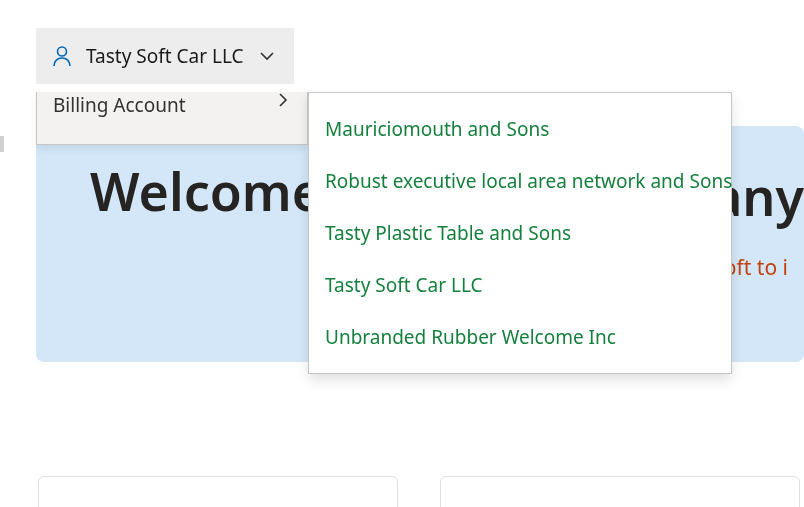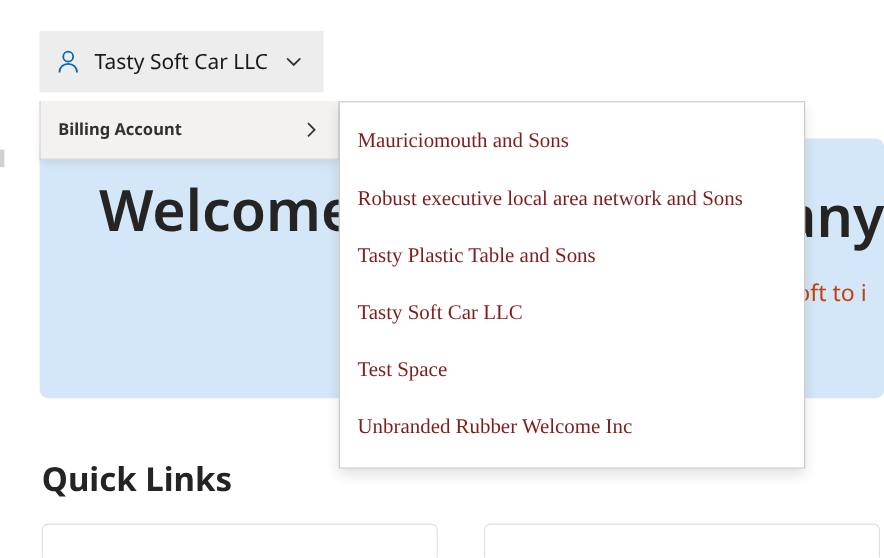--- a/index.html
+++ b/index.html
@@ -9,25 +9,25 @@
   
   .edge-tick { position: absolute; left: 0; top: 136px; width: 4px; height: 16px; background: #d1d1d1; }
 
   
   .acct-btn { position: absolute; left: 36px; top: 28px; height: 56px; padding: 0 18px 0 16px; background: #ededed; display: flex; align-items: center; gap: 14px; font-size: 19px; cursor: pointer; }
   .acct-btn .person { color: #0067b8; }
   .acct-btn .chev { color: #323130; }
 
   
   .dd1 { position: absolute; left: 36px; top: 92px; width: 272px; background: #fff; border: 1px solid #c8c6c4; border-top: none; box-shadow: 0 4px 8px rgba(0,0,0,.08); }
-  .dd1-item { height: 52px; padding: 0 16px; display: flex; align-items: center; justify-content: space-between; background: #f3f2f1; font-size: 15px; color: #323130; cursor: pointer; font-weight: bold; }
+  .dd1-item { height: 52px; padding: 0 16px; display: flex; align-items: flex-start; justify-content: space-between; background: #f3f2f1; font-size: 19px; color: #323130; cursor: pointer; }
 
   
   .flyout { position: absolute; left: 308px; top: 92px; width: 424px; background: #fff; border: 1px solid #c8c6c4; box-shadow: 0 6px 12px rgba(0,0,0,.12); padding: 10px 0; }
-  .fly-item { height: 52px; padding: 0 16px; display: flex; align-items: center; font-size: 19px; color: #7f1d1d; cursor: pointer; white-space: nowrap; font-family: Liberation Serif, serif; }
+  .fly-item { height: 52px; padding: 0 16px; display: flex; align-items: center; font-size: 19px; color: #15803d; cursor: pointer; white-space: nowrap; }
 
   
   .hero { position: absolute; left: 36px; top: 126px; right: 0; height: 236px; background: #d3e7f8; border-radius: 8px; padding: 36px 54px; }
   .hero h1 { font-size: 52px; font-weight: 600; color: #252423; line-height: 1.1; white-space: nowrap; }
   .hero p { margin-top: 28px; font-size: 21px; color: #323130; line-height: 1.55; white-space: nowrap; }
 
   
   .hero-tail-title { position: absolute; right: 0; top: 160px; font-size: 52px; font-weight: 600; color: #252423; pointer-events: none; }
   .hero-tail-text  { position: absolute; right: 16px; top: 253px; font-size: 21px; color: #c2410c; pointer-events: none; }
 
@@ -88,26 +88,20 @@
     <div class="fly-item">
         <span>Robust executive local area network and Sons</span>
       </div>
     <div class="fly-item">
         <span>Tasty Plastic Table and Sons</span>
       </div>
     <div class="fly-item">
         <span>Tasty Soft Car LLC</span>
       </div>
     <div class="fly-item">
-        <span>Test Space</span>
-      </div>
-    <div class="fly-item">
         <span>Unbranded Rubber Welcome Inc</span>
       </div>
   </div>
 
-  <div class="ql">
-    <h2>Quick Links</h2>
-  </div>
   <div class="ql-card-l"></div>
   <div class="ql-card-r"></div>
 
 </div>
 
 </body></html>

